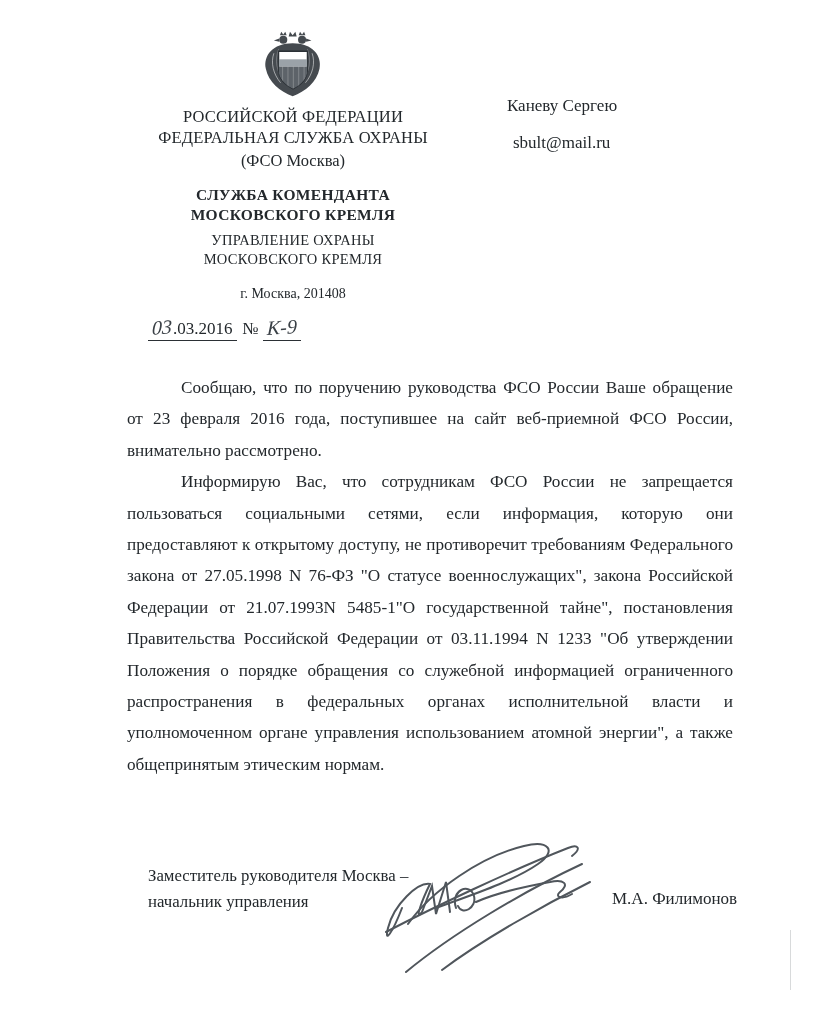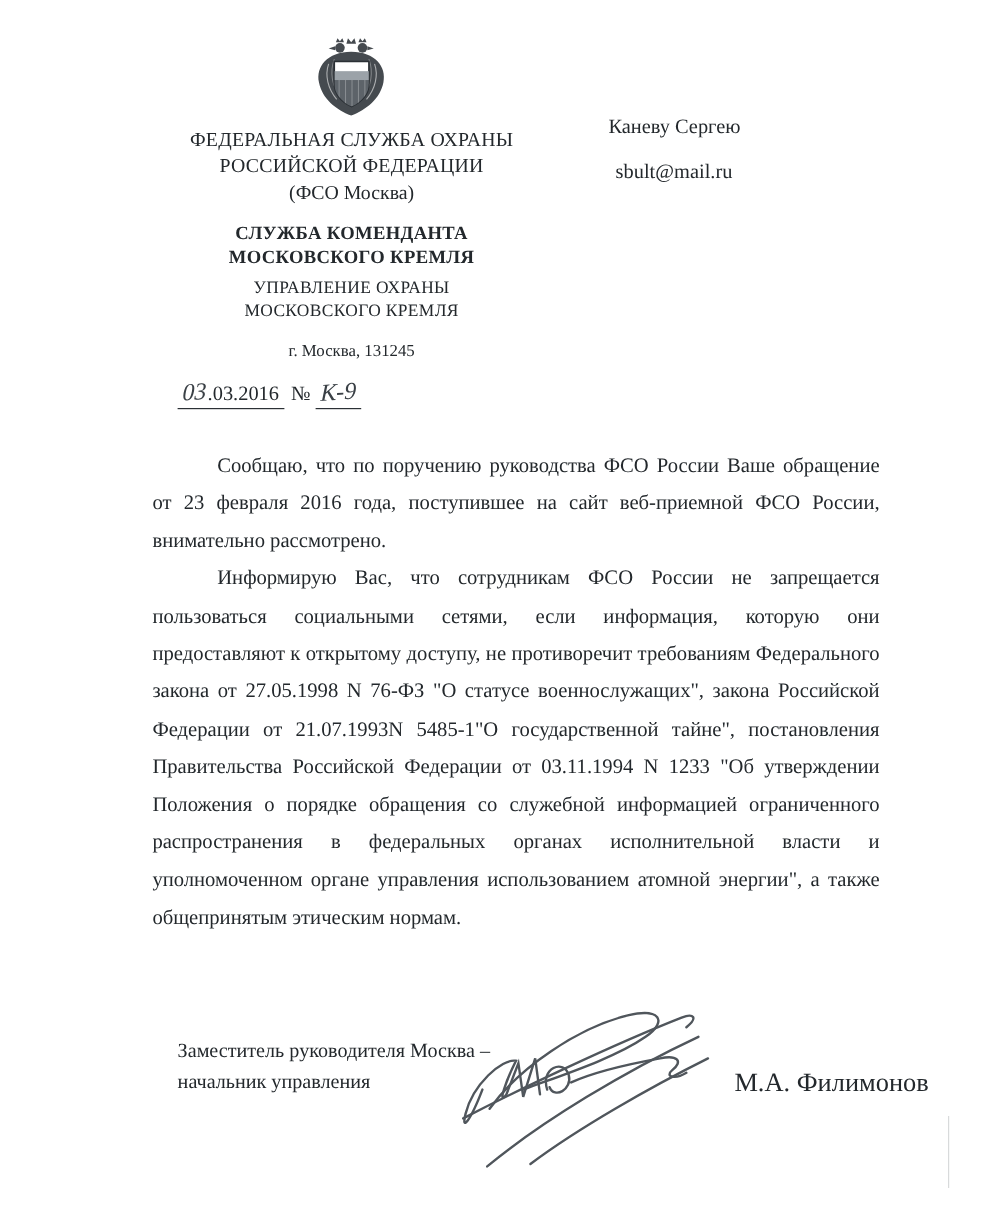--- a/index.html
+++ b/index.html
@@ -86,21 +86,21 @@
   .sig-scribble {
     position: absolute;
     left: 372px;
     top: 812px;
     line-height: 0;
   }
   .sig-name {
     position: absolute;
     left: 612px;
     top: 889px;
-    font-size: 22px;
+    font-size: 17px;
   }
   
   .scan-edge {
     position: absolute;
     right: 38px;
     top: 930px;
     width: 1px;
     height: 60px;
     background: #d8dadb;
   }
@@ -141,35 +141,35 @@
           <rect x="56" y="54" width="43" height="34" fill="#5d6369"></rect>
           <line x1="62" y1="54" x2="62" y2="88" stroke="#ffffff" stroke-width="1" opacity="0.35"></line>
           <line x1="70" y1="54" x2="70" y2="88" stroke="#ffffff" stroke-width="1" opacity="0.35"></line>
           <line x1="78" y1="54" x2="78" y2="88" stroke="#ffffff" stroke-width="1" opacity="0.35"></line>
           <line x1="86" y1="54" x2="86" y2="88" stroke="#ffffff" stroke-width="1" opacity="0.35"></line>
           <line x1="94" y1="54" x2="94" y2="88" stroke="#ffffff" stroke-width="1" opacity="0.35"></line>
         </g>
       </svg>
     </div>
 
+    <div class="org-line">РОССИЙСКОЙ ФЕДЕРАЦИИ</div>
     <div class="org-line">ФЕДЕРАЛЬНАЯ СЛУЖБА ОХРАНЫ</div>
-    <div class="org-line">РОССИЙСКОЙ ФЕДЕРАЦИИ</div>
     <div class="org-sub">(ФСО Москва)</div>
 
     <div class="dept-block">
       <div class="dept-line">СЛУЖБА КОМЕНДАНТА</div>
       <div class="dept-line">МОСКОВСКОГО КРЕМЛЯ</div>
     </div>
 
     <div class="division-block">
       <div class="division-line">УПРАВЛЕНИЕ ОХРАНЫ</div>
       <div class="division-line">МОСКОВСКОГО КРЕМЛЯ</div>
     </div>
 
-    <div class="city-line">г. Москва, 131245</div>
+    <div class="city-line">г. Москва, 201408</div>
 
     <div class="date-line">
       <span class="u"><span class="hand hand-day">03</span><span>.03.2016</span></span><span class="num-sign">№</span><span class="u"><span class="hand">К-9</span></span>
     </div>
   </div>
 
   <div class="recipient">
     <div class="recipient-name">Каневу Сергею</div>
     <div class="recipient-email">sbult@mail.ru</div>
   </div>

